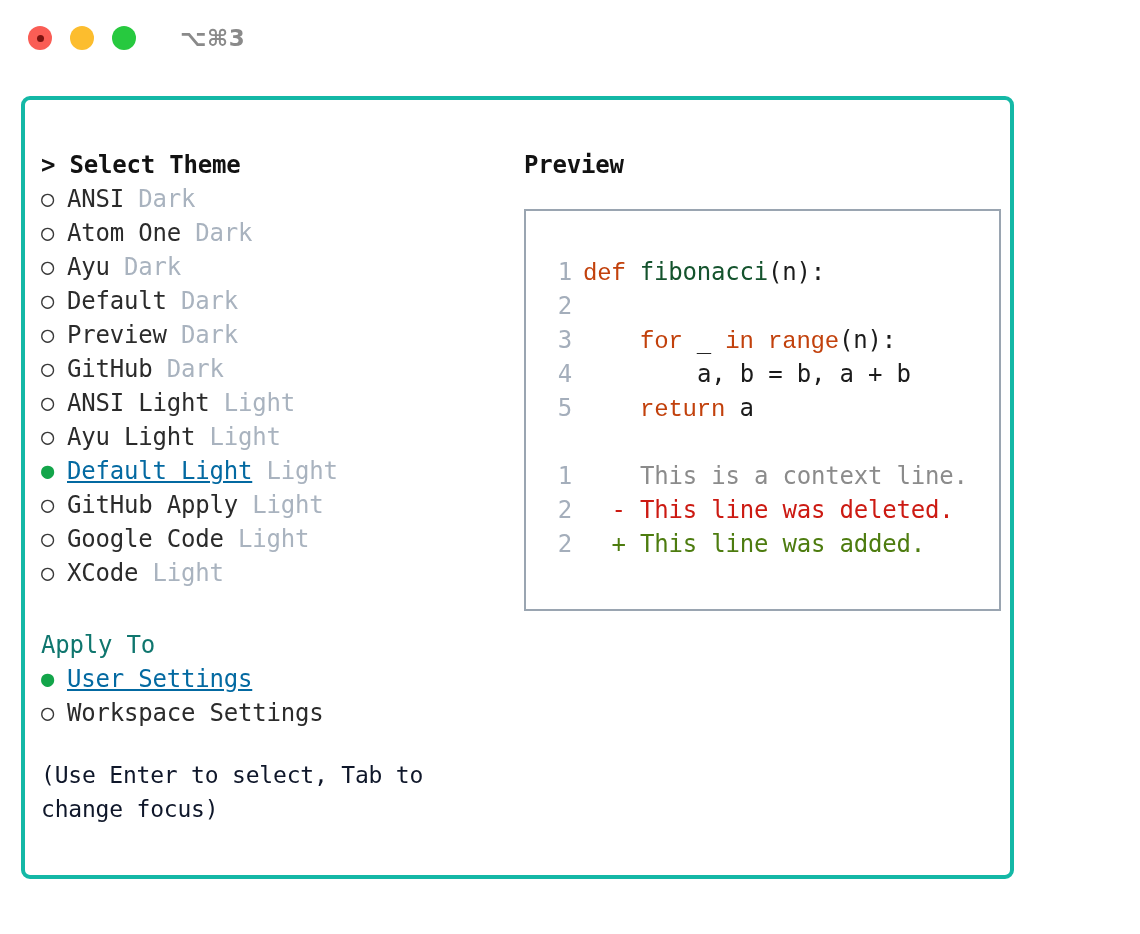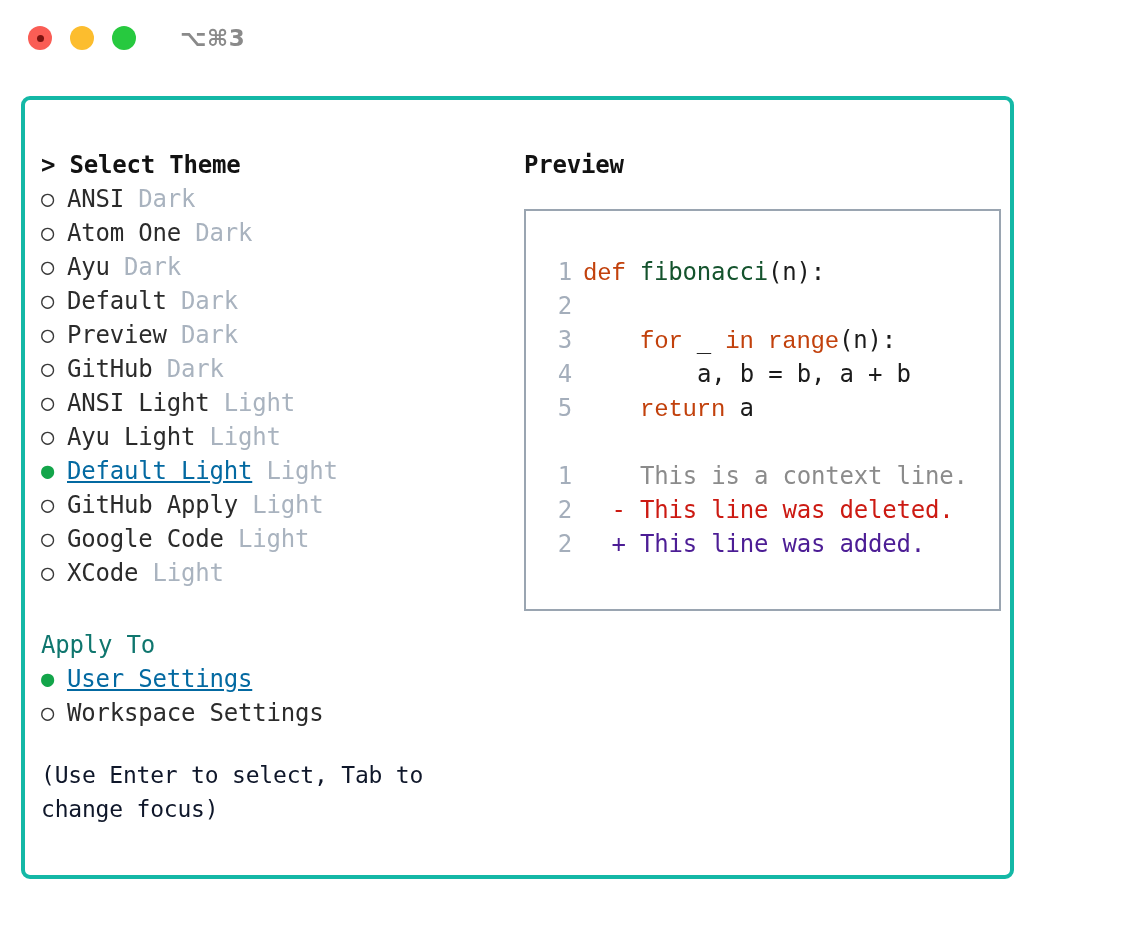--- a/index.html
+++ b/index.html
@@ -157,21 +157,21 @@
     text-align: right;
     color: #a4aebb;
     padding-right: 0;
   }
   .code-text { padding-left: 11px; white-space: pre; }
   .kw  { color: #c2410c; font-family: Liberation Mono, monospace; }
   .fn  { color: #14532d; }
   .pl  { color: #1b1b1b; }
   .ctx { color: #8b8b8b; }
   .del { color: #cc1a12; }
-  .add { color: #4c1d95; }
+  .add { color: #4d7c0f; }
   .blank-line { height: 34px; }
 </style>
 </head>
 <body>
 
 <div id="app">
 
   <div class="titlebar">
     <div class="dots">
       <span class="dot red"></span>

